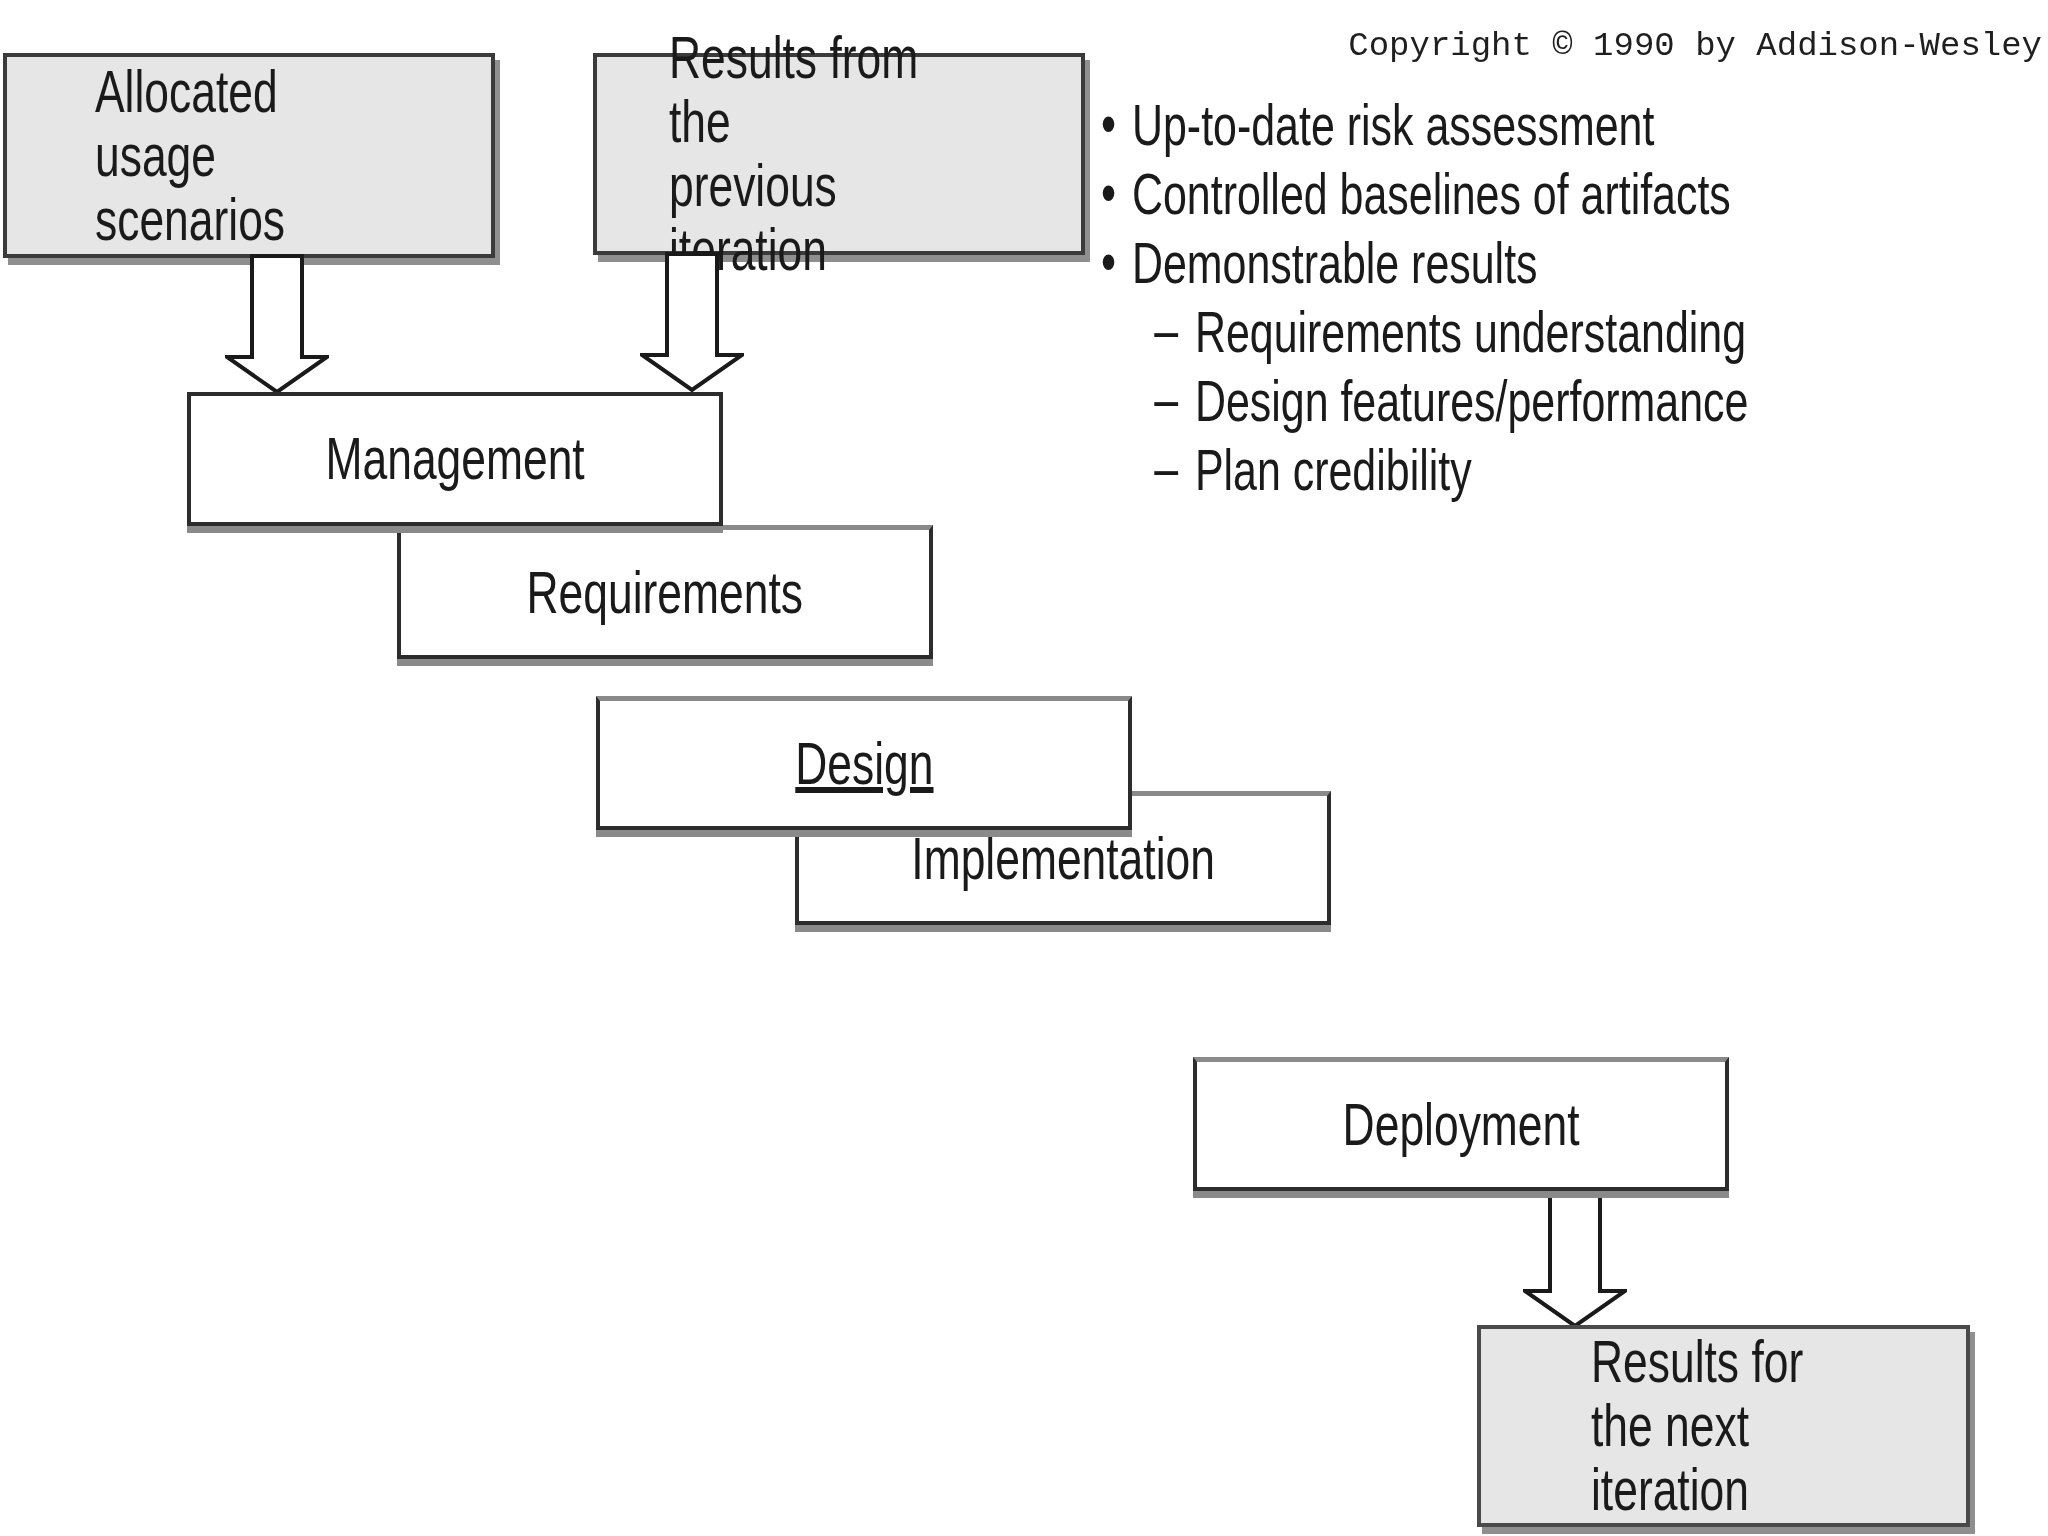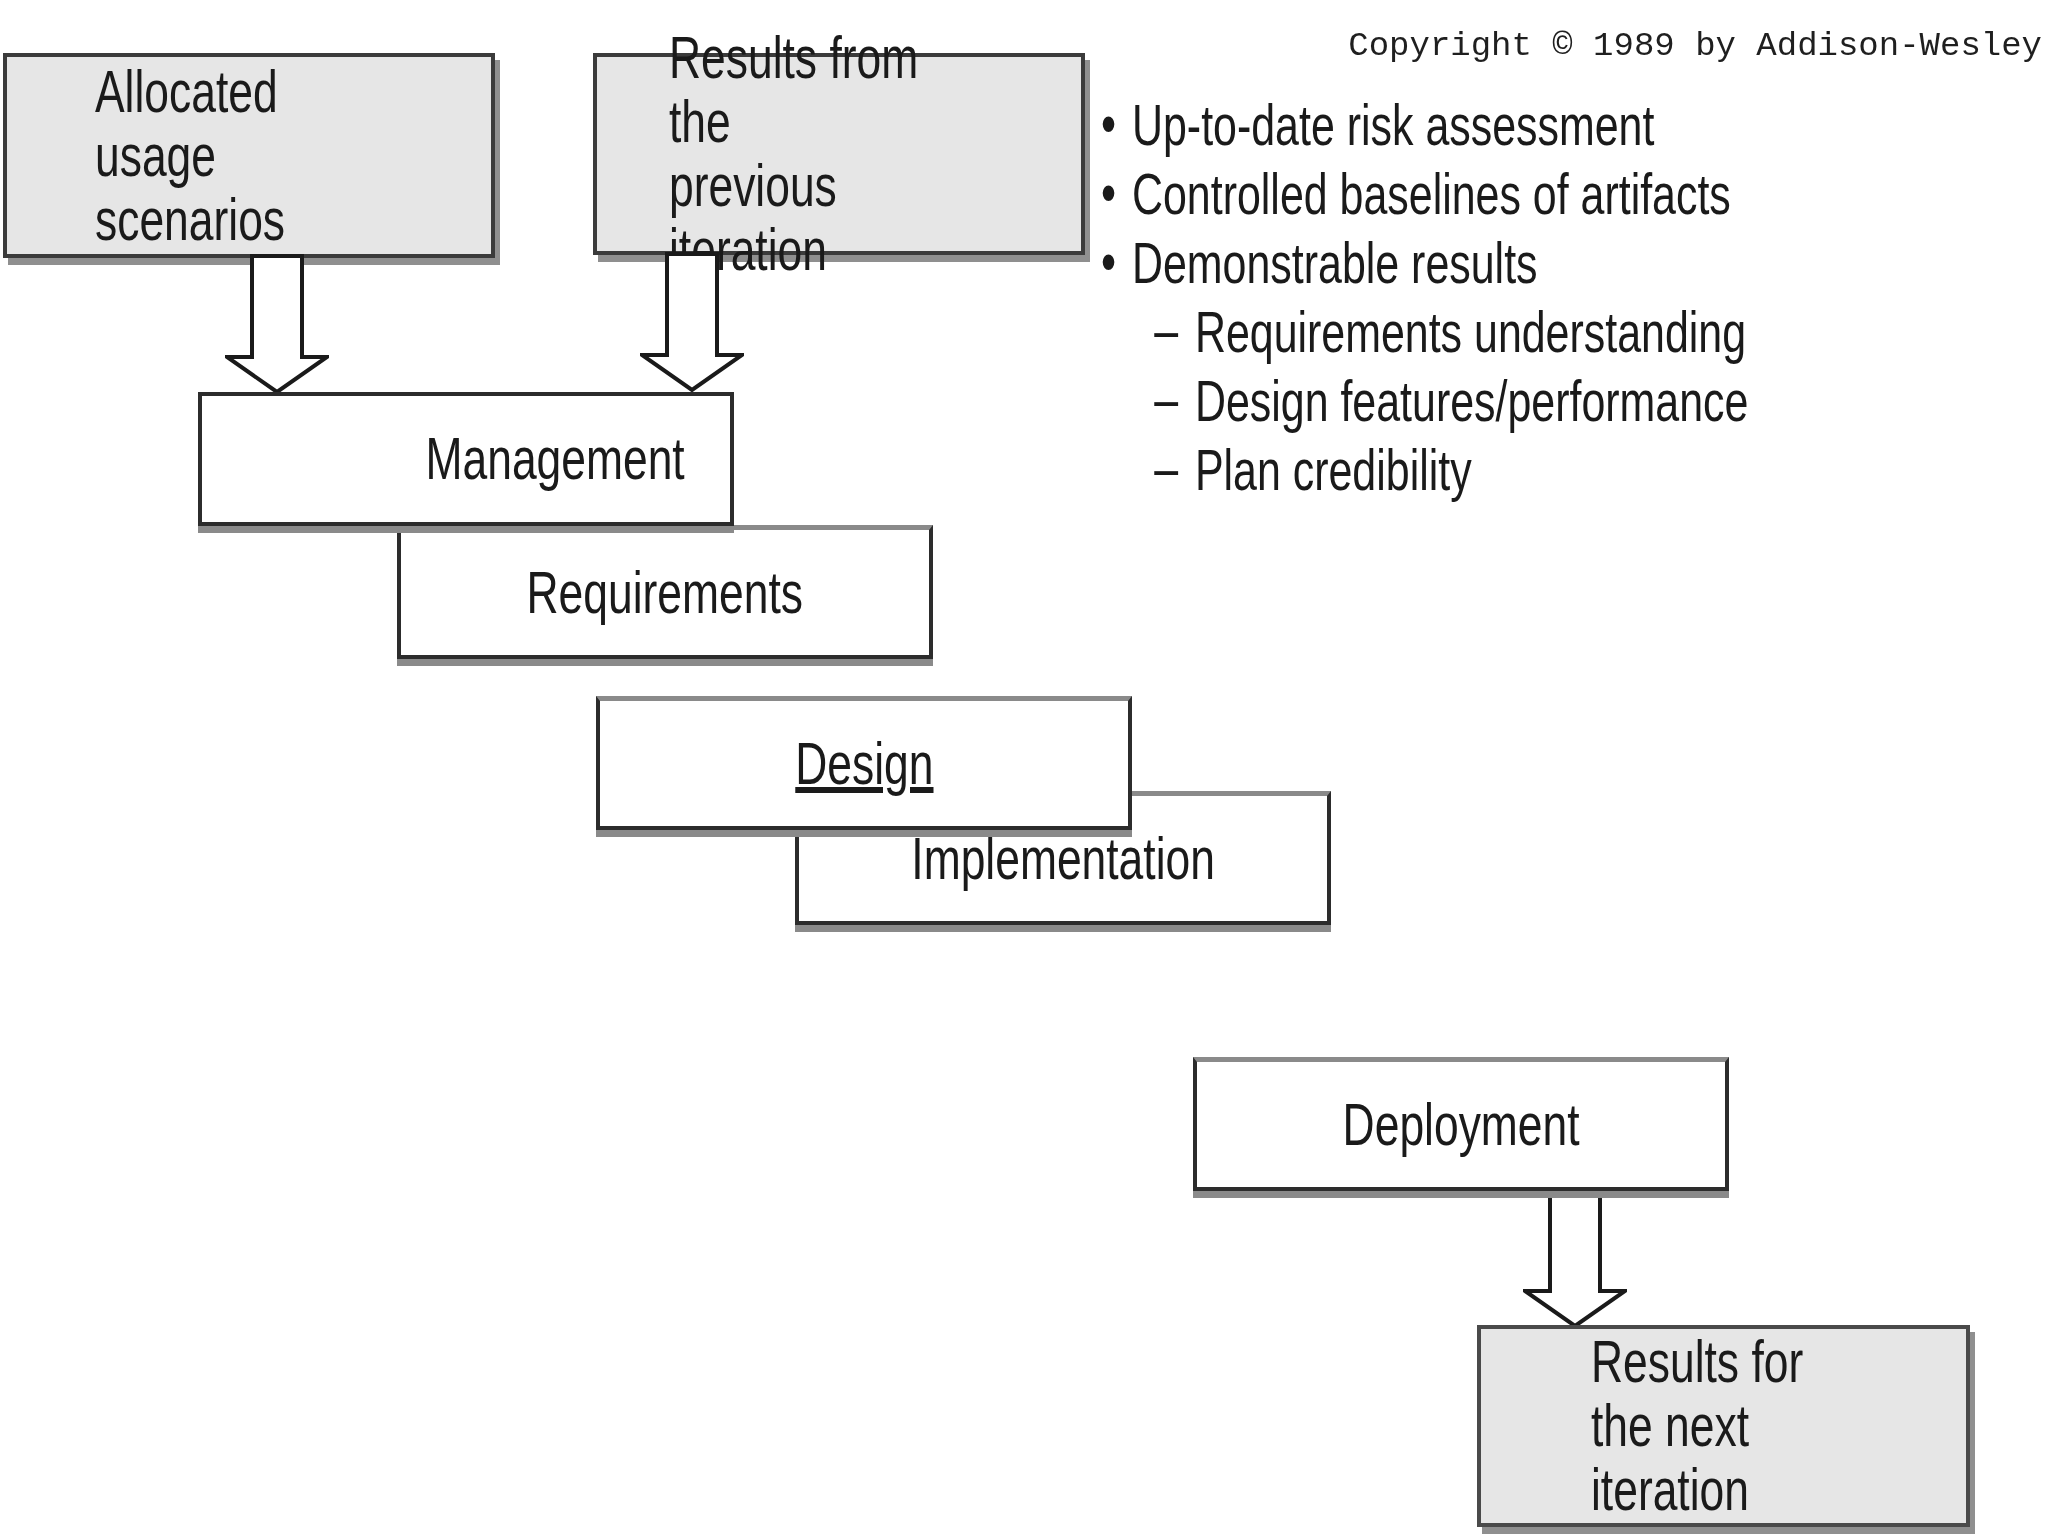--- a/index.html
+++ b/index.html
@@ -41,21 +41,21 @@
   }
   
   .flow-arrow{position:absolute;width:104px;height:140px;}
   .flow-arrow svg{display:block;width:104px;height:140px;}
 </style>
 </head>
 <body>
 
 <div id="canvas">
 
-  <div id="copyright">Copyright © 1989 by Addison-Wesley</div>
+  <div id="copyright">Copyright © 1990 by Addison-Wesley</div>
 
   <div class="graybox" style="left:3px;top:53px;width:492px;height:205px;padding-left:16px;">
     <div class="pad">
       <div class="txt multiline">Allocated
 usage scenarios</div>
     </div>
   </div>
 
   <div class="graybox" style="left:593px;top:53px;width:492px;height:202px;">
     <div class="pad">
@@ -96,21 +96,21 @@
     <div class="brow sub">
       <span class="dashmark">–</span>
       <span>Design features/performance</span>
     </div>
     <div class="brow sub">
       <span class="dashmark">–</span>
       <span>Plan credibility</span>
     </div>
   </div>
 
-  <div class="phase" style="left:198px;top:392px;z-index:16;justify-content:flex-end;">
+  <div class="phase" style="left:187px;top:392px;z-index:16;">
     <div class="txt center">Management</div>
   </div>
   <div class="phase graytop" style="left:397px;top:525px;z-index:15;">
     <div class="txt center">Requirements</div>
   </div>
   <div class="phase graytop" style="left:596px;top:696px;z-index:14;text-decoration:underline;">
     <div class="txt center">Design</div>
   </div>
   <div class="phase graytop" style="left:795px;top:791px;z-index:13;">
     <div class="txt center">Implementation</div>

